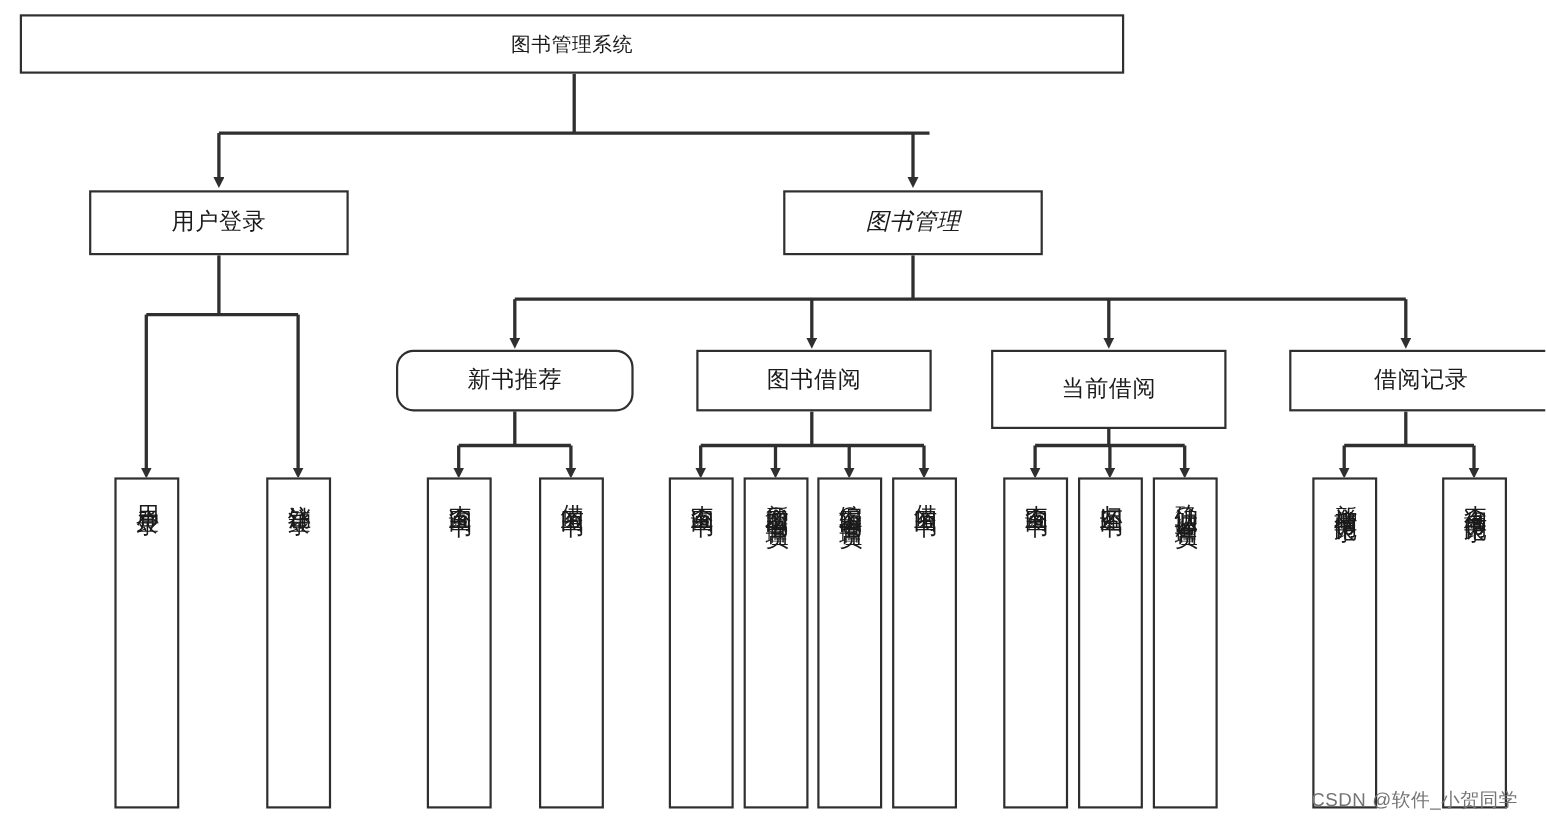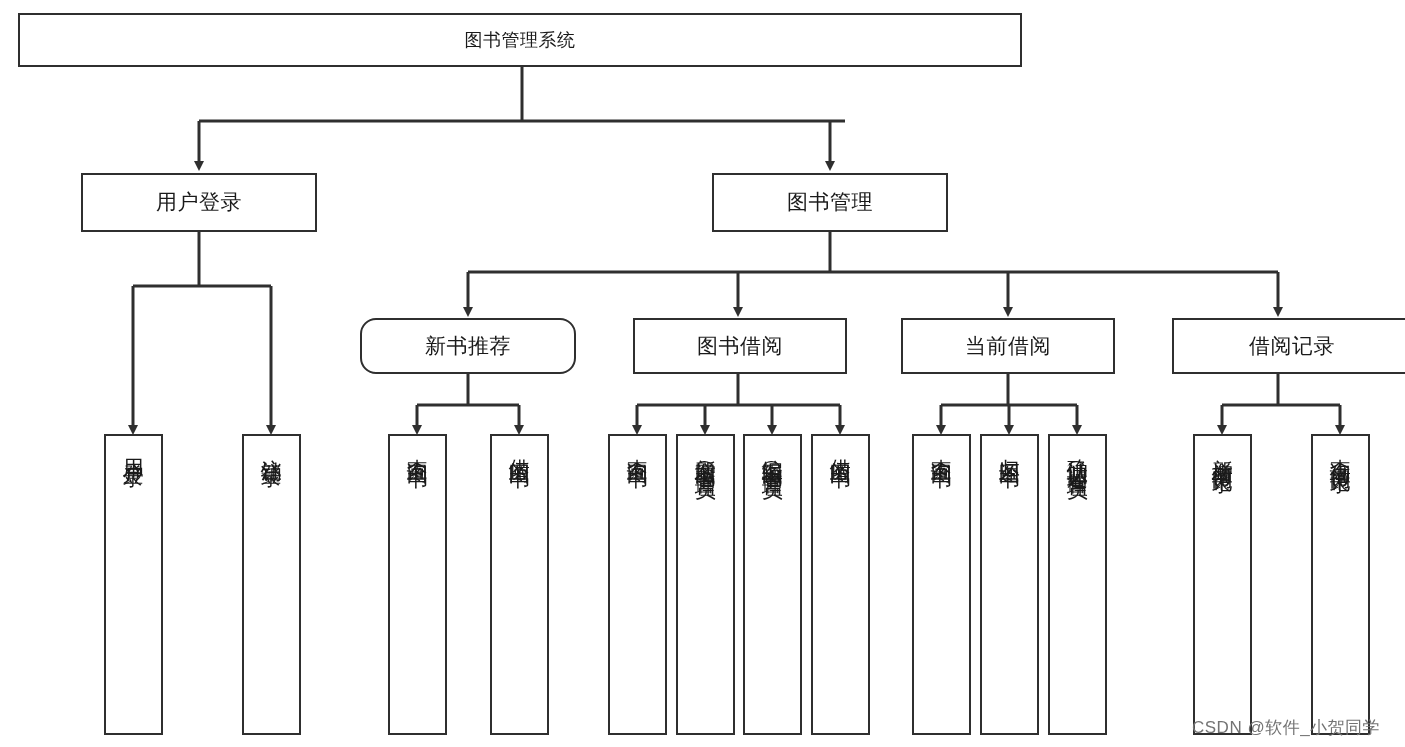--- a/index.html
+++ b/index.html
@@ -126,33 +126,33 @@
   </svg>
 
   <div class="node root" style="left:18px; top:13px; width:1004px; height:54px;">
     <span class="node-label">图书管理系统</span>
   </div>
 
   <div class="node lvl2" style="left:81px; top:173px; width:236px; height:59px;">
     <span class="node-label">用户登录</span>
   </div>
 
-  <div class="node lvl2" style="left:712px; top:173px; width:236px; height:59px;">
+  <div class="node lvl2" style="left:712px; top:173px; width:236px; height:59px;font-style:italic;">
     <span class="node-label">图书管理</span>
   </div>
 
   <div class="node lvl3" style="left:360px; top:318px; width:216px; height:56px;border-radius:16px;">
     <span class="node-label">新书推荐</span>
   </div>
 
   <div class="node lvl3" style="left:633px; top:318px; width:214px; height:56px;">
     <span class="node-label">图书借阅</span>
   </div>
 
-  <div class="node lvl3" style="left:901px; top:318px; width:214px; height:56px;">
+  <div class="node lvl3" style="left:901px; top:318px; width:214px; height:72px;">
     <span class="node-label">当前借阅</span>
   </div>
 
   <div class="node lvl3" style="left:1172px; top:318px; width:240px; height:56px;">
     <span class="node-label">借阅记录</span>
   </div>
 
   <div class="node leaf" style="left:104px; top:434px; width:59px; height:301px;">
     <span class="node-label">用户登录</span>
   </div>

